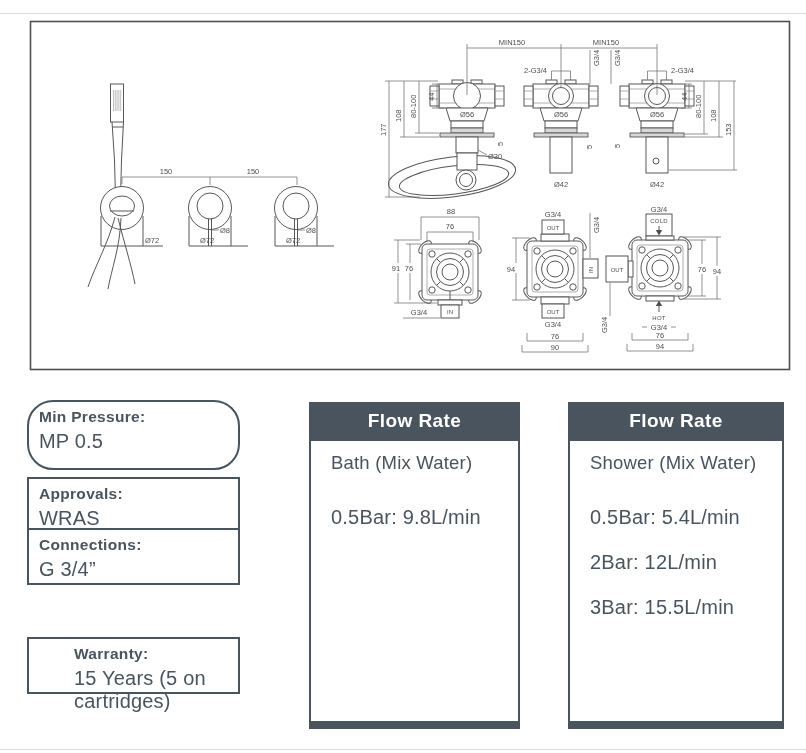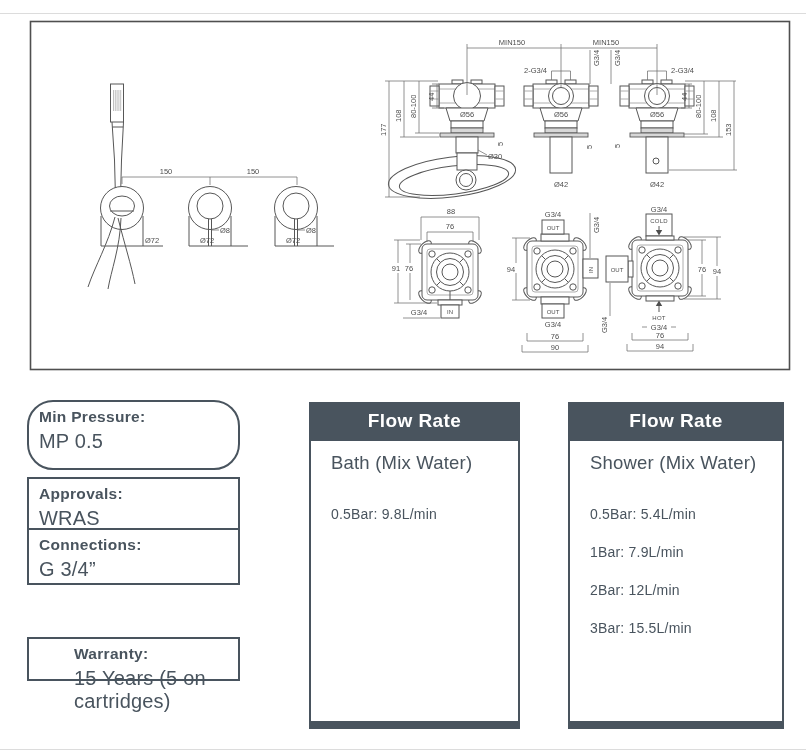--- a/index.html
+++ b/index.html
@@ -23,33 +23,33 @@
   .end { text-anchor:end; }
 
   
   .info-box { position:absolute; left:27px; width:213px; border:2px solid #49545e;
               background:#fff; color:#49545e; padding:6px 10px 0 10px; }
   .info-label { font-weight:700; font-size:15.5px; letter-spacing:.3px; }
   .info-value { font-size:20px; margin-top:4px; letter-spacing:.2px; }
   #info-box-0 { top:400px; height:70px;border-radius:26px; }
   #info-box-1 { top:477px; height:55px; }
   #info-box-2 { top:528px; height:57px; }
-  #info-box-3 { top:637px; height:44px;padding-left:45px; }
+  #info-box-3 { top:637px; height:57px;padding-left:45px; }
 
   
   .flow-table { position:absolute; top:402px; height:327px; background:#fff;
                 border-left:2px solid #49545e; border-right:2px solid #49545e;
                 border-bottom:8px solid #49545e; color:#49545e; }
   #flow-table-0 { left:309px; width:211px; }
   #flow-table-1 { left:568px; width:216px; }
   .ft-header { background:#49545e; color:#fff; font-weight:700; font-size:19px;
                text-align:center; padding:8px 0 9px 0; letter-spacing:.4px; }
   .ft-body { padding:11px 4px 0 20px; }
   .ft-subtitle { font-size:18.5px; margin-bottom:32px; letter-spacing:.2px; white-space:nowrap; }
-  .ft-row { font-size:14px; margin-bottom:22px; letter-spacing:.2px; white-space:nowrap; }
+  .ft-row { font-size:20px; margin-bottom:22px; letter-spacing:.2px; white-space:nowrap; }
 </style>
 </head>
 <body>
 
 <div id="stage">
 
   <div class="frame-line" id="frame-top"></div>
   <div class="frame-line" id="frame-bottom"></div>
 
   <svg id="drawing-svg" width="806" height="390" viewBox="0 0 806 390">
@@ -343,19 +343,18 @@
     <div class="ft-body">
       <div class="ft-subtitle">Bath (Mix Water)</div>
       <div class="ft-row">0.5Bar: 9.8L/min</div>
     </div>
   </div>
   <div class="flow-table" id="flow-table-1">
     <div class="ft-header">Flow Rate</div>
     <div class="ft-body">
       <div class="ft-subtitle">Shower (Mix Water)</div>
       <div class="ft-row">0.5Bar: 5.4L/min</div>
-      <div class="ft-row">1Bar: 7.9L/min</div>
       <div class="ft-row">2Bar: 12L/min</div>
       <div class="ft-row">3Bar: 15.5L/min</div>
     </div>
   </div>
 
 </div>
 
 </body></html>

